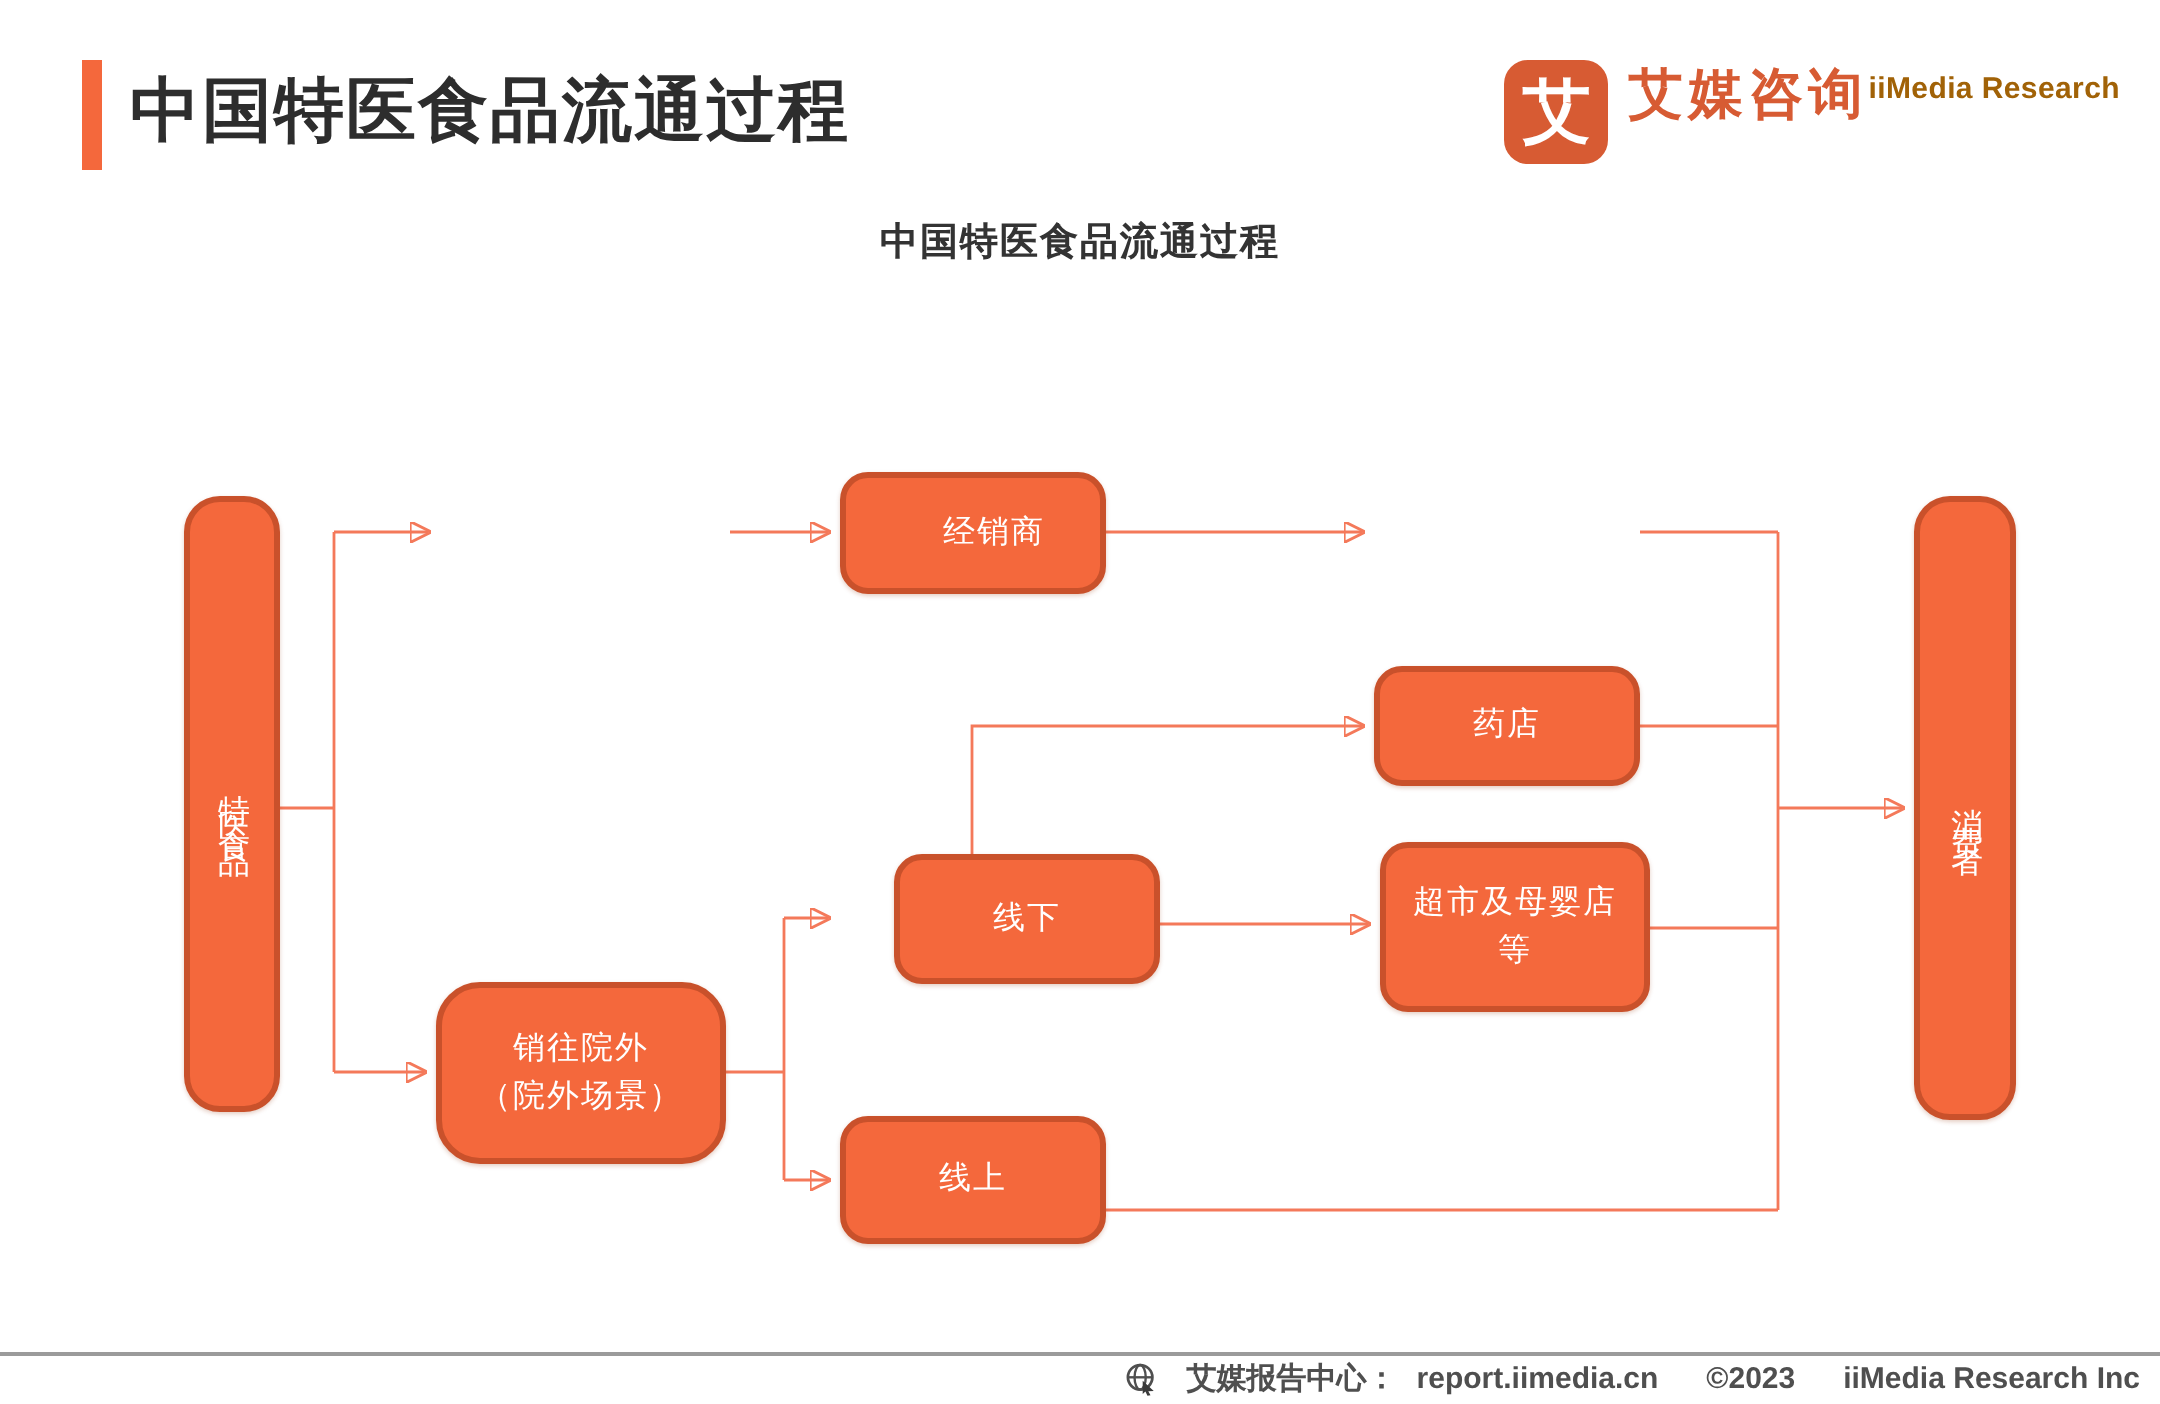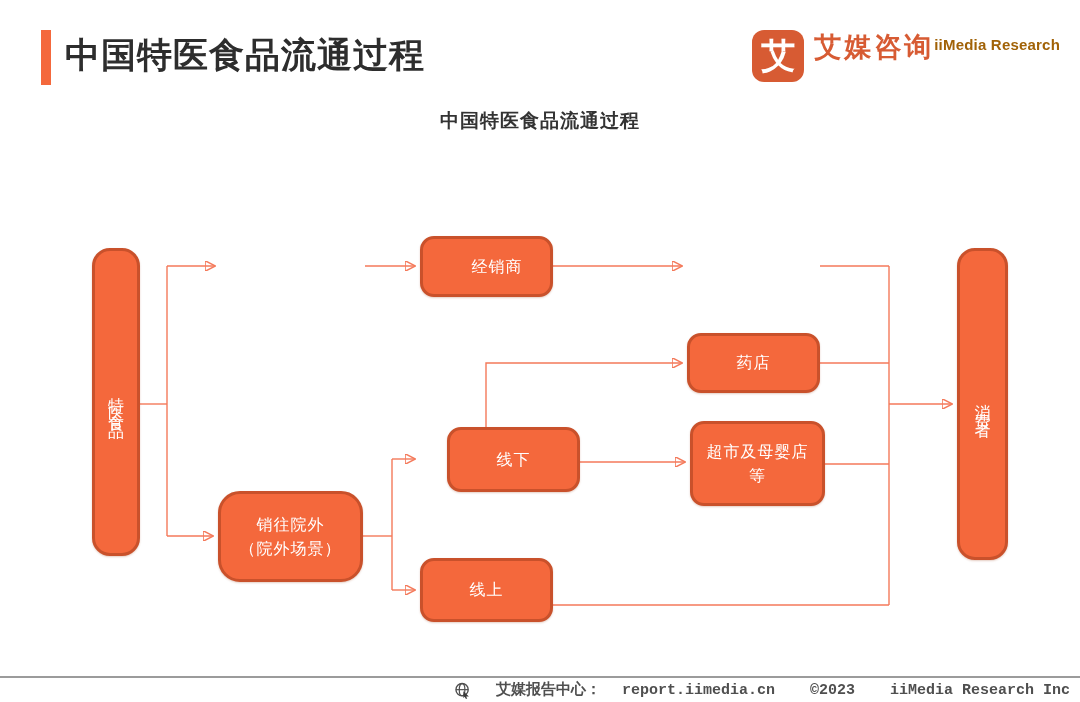--- a/index.html
+++ b/index.html
@@ -40,22 +40,22 @@
     box-shadow:0 1px 2px rgba(150,60,20,0.25);
   }
   .node .node-label{white-space:pre-line;}
   .node.vertical{border-radius:18px;}
   .node.vertical .node-label{
     writing-mode:vertical-rl;text-orientation:upright;letter-spacing:9px;line-height:1;
   }
   
   .footer-line{position:absolute;left:0;right:0;top:676px;height:2px;background:#9B9B9B;}
   .footer{
-    position:absolute;right:10px;top:680px;display:flex;align-items:flex-end;
-    font-size:15px;font-weight:700;color:#4F4F4F;gap:21px;white-space:nowrap;font-family:Liberation Mono, monospace;
+    position:absolute;right:10px;top:680px;display:flex;align-items:center;
+    font-size:15px;font-weight:700;color:#4F4F4F;gap:10px;white-space:nowrap;
   }
   .footer .globe{display:flex;align-items:center;}
   .footer .seg{margin-left:4px;}
   .footer .gap{margin-left:14px;}
 </style>
 </head>
 <body>
 
 <div class="slide">
 

